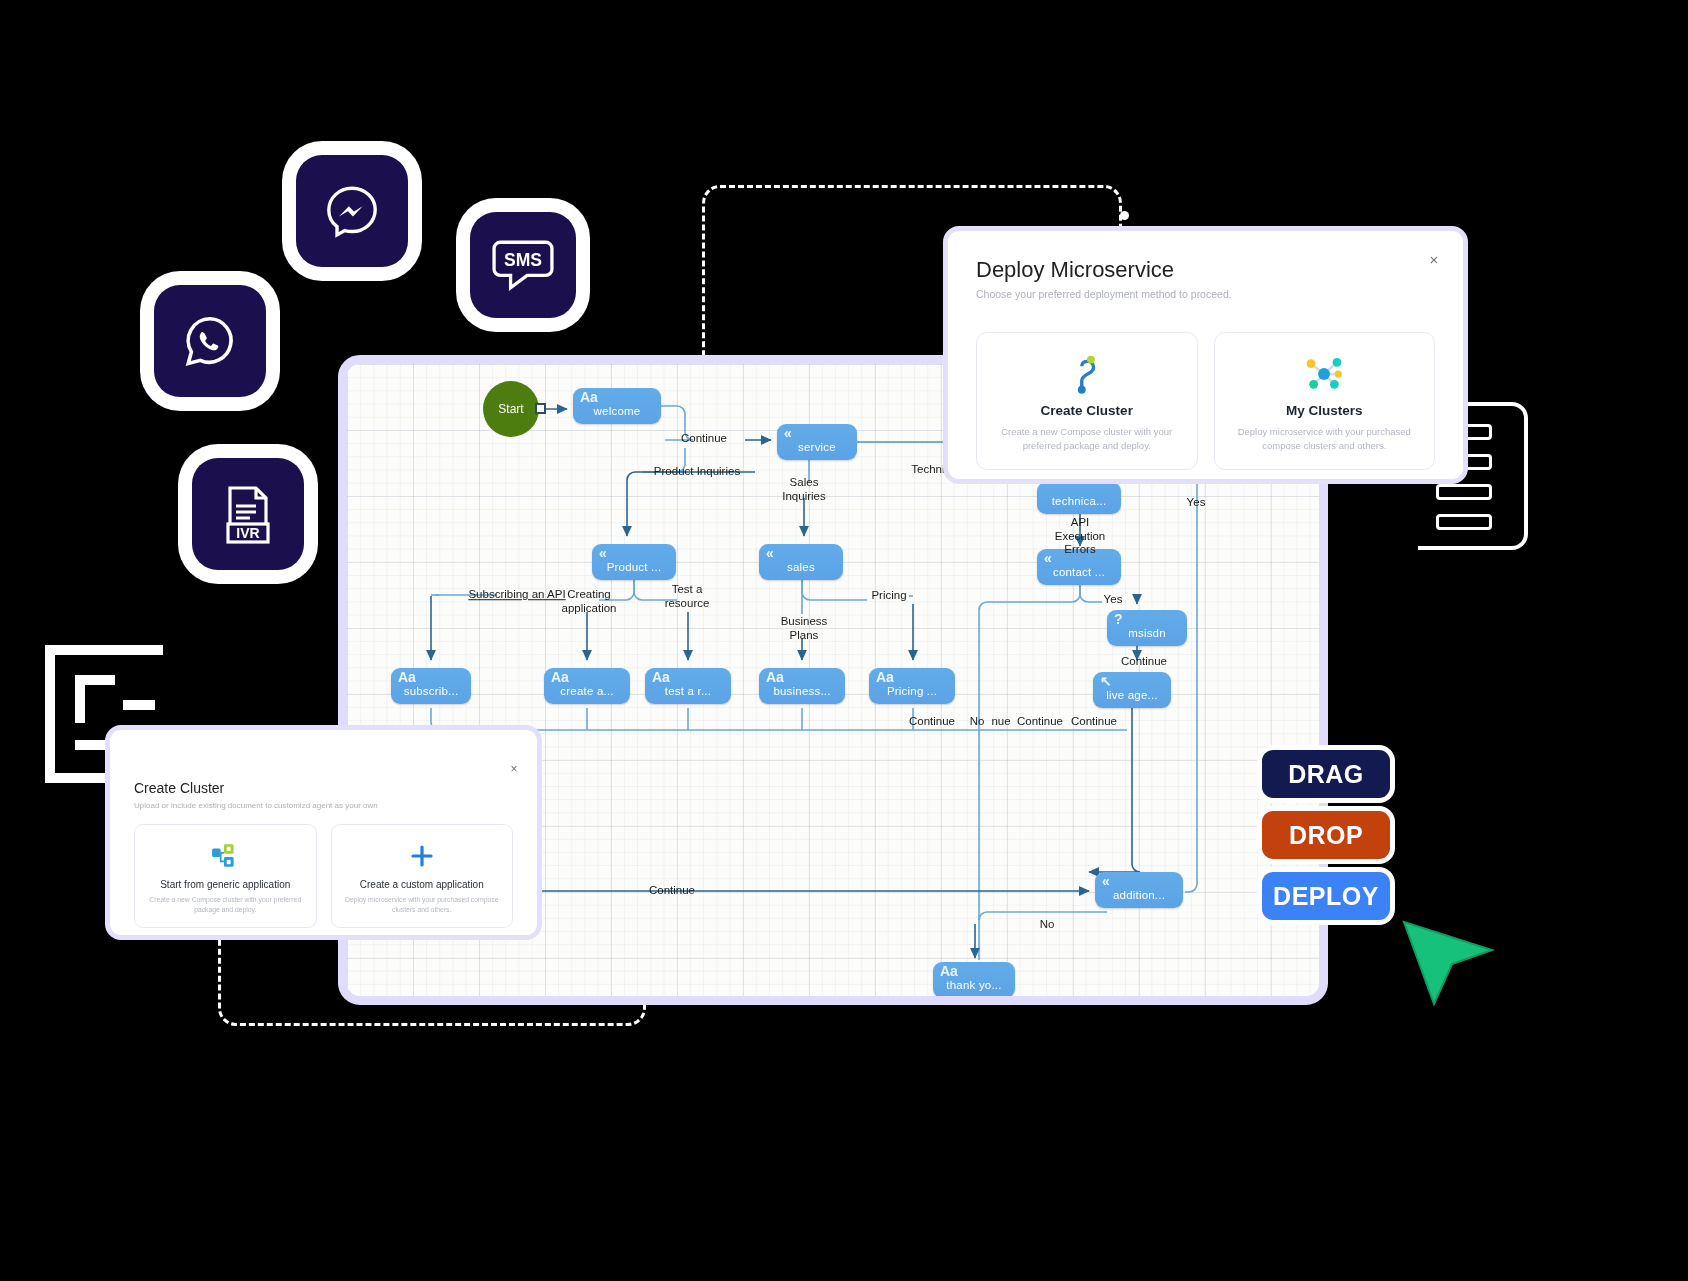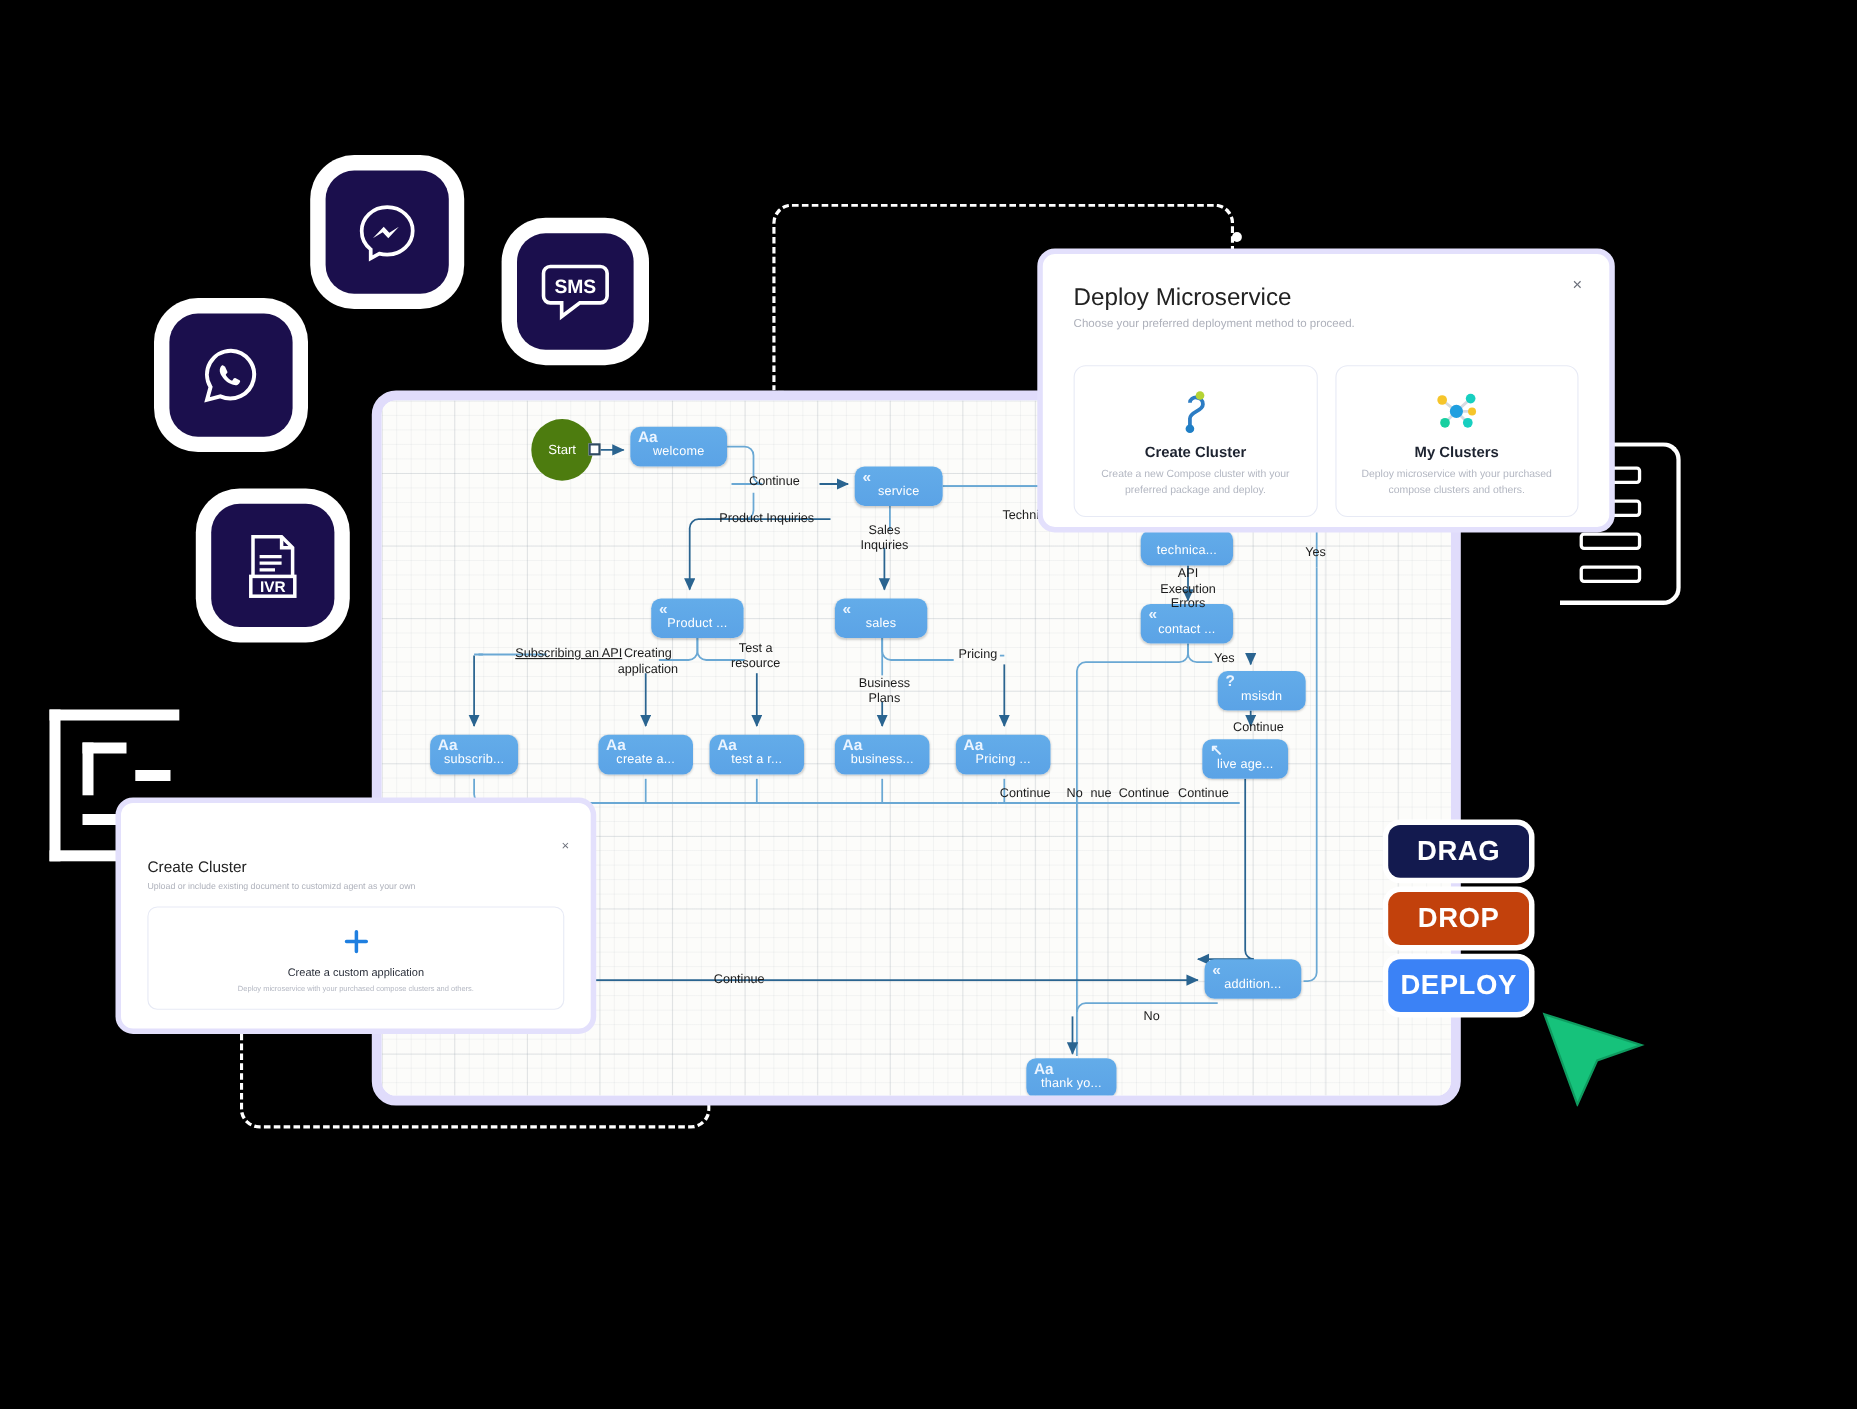--- a/index.html
+++ b/index.html
@@ -391,20 +391,34 @@
   </div>
 </div>
 
 <div id="create-project-modal">
   <div class="modal-close">×</div>
   <div style="height:28px;"></div>
   <div class="modal-title">Create Cluster</div>
   <div class="modal-sub">Upload or include existing document to customizd agent as your own</div>
   <div class="opt-row">
 
+    <div class="opt-card">
+      <div class="opt-icon">
+        <svg width="28" height="26" viewBox="0 0 26 24">
+          <rect x="1" y="5" width="8" height="8" rx="1.4" fill="#2f9bdc"></rect>
+          <rect x="12" y="1" width="9" height="9" rx="1.4" fill="#a8d130"></rect>
+          <rect x="12" y="13" width="9" height="9" rx="1.4" fill="#2f9bdc"></rect>
+          <rect x="14.6" y="3.4" width="3.6" height="4" fill="#fff"></rect>
+          <rect x="14.6" y="15.6" width="3.6" height="4" fill="#fff"></rect>
+          <path d="M9 9 h3 M9 9 v8 h3" stroke="#2f9bdc" stroke-width="1.6" fill="none"></path>
+        </svg>
+      </div>
+      <div class="opt-title">Start from generic application</div>
+      <div class="opt-desc">Create a new Compose cluster with your preferred package and deploy.</div>
+    </div>
 
     <div class="opt-card">
       <div class="opt-icon">
         <svg width="24" height="24" viewBox="0 0 24 24">
           <path d="M12 3 V21 M3 12 H21" stroke="#1f7fe0" stroke-width="3.2" stroke-linecap="round"></path>
         </svg>
       </div>
       <div class="opt-title">Create a custom application</div>
       <div class="opt-desc">Deploy microservice with your purchased compose clusters and others.</div>
     </div>

